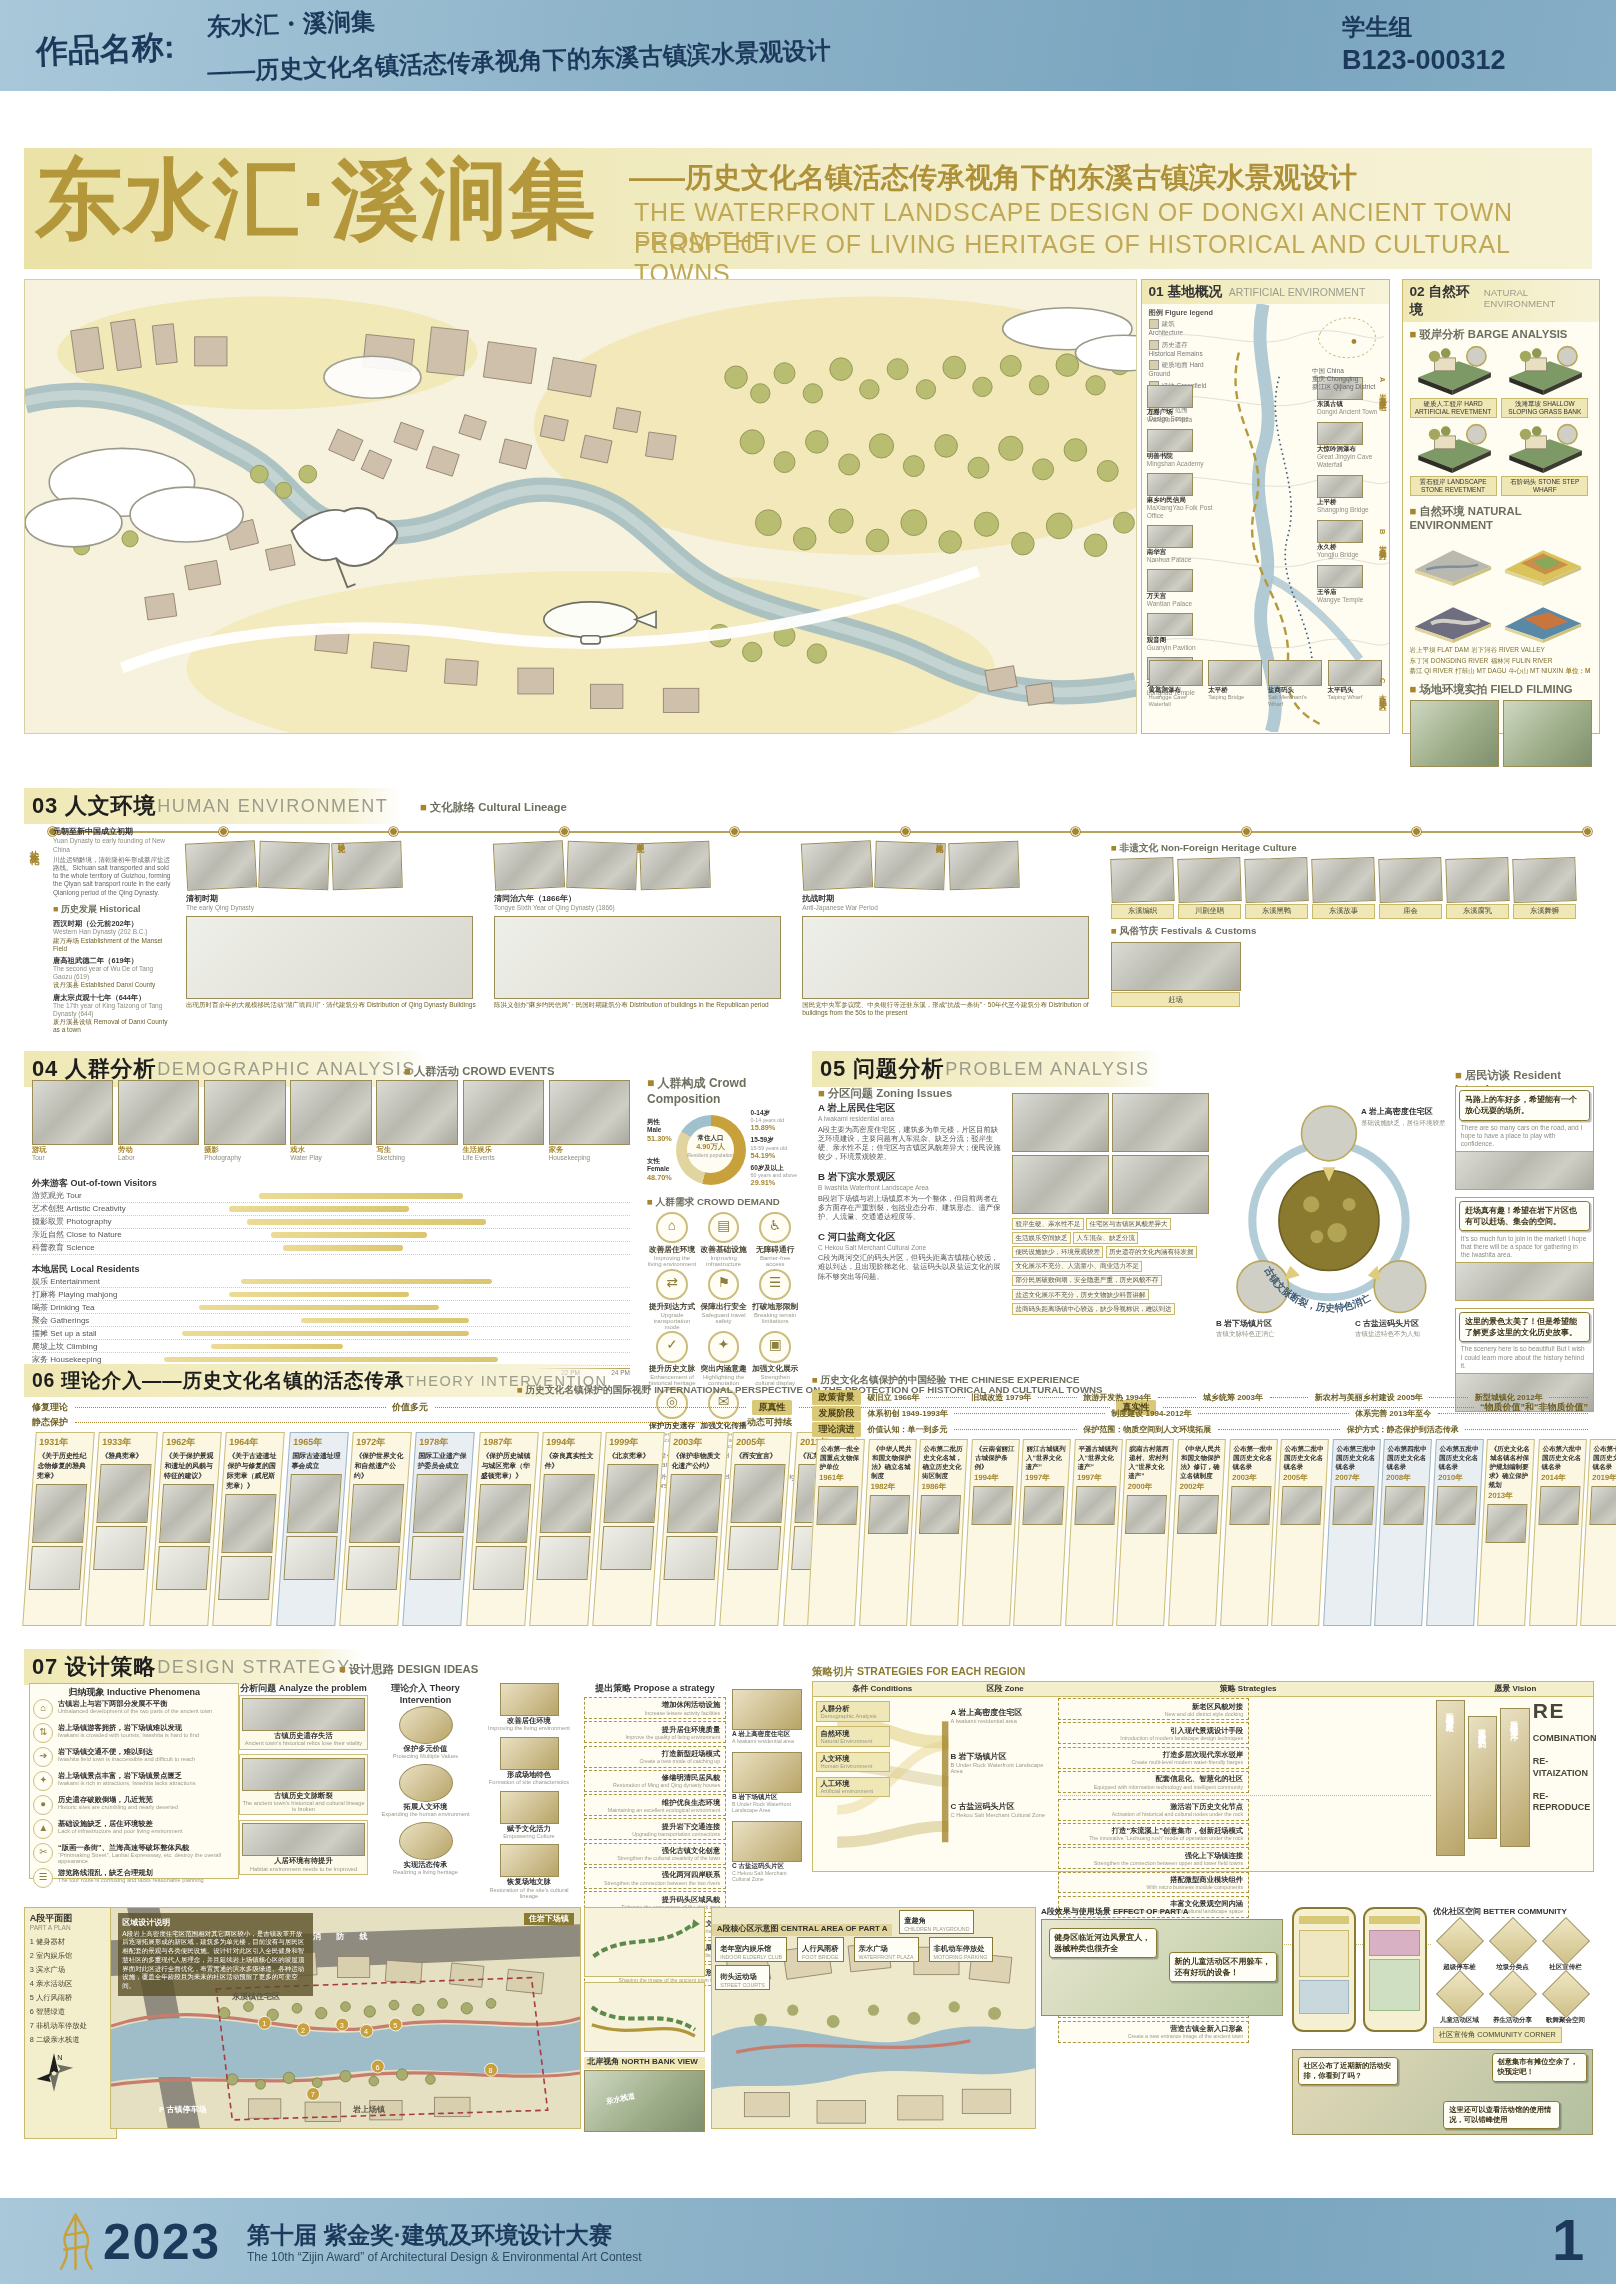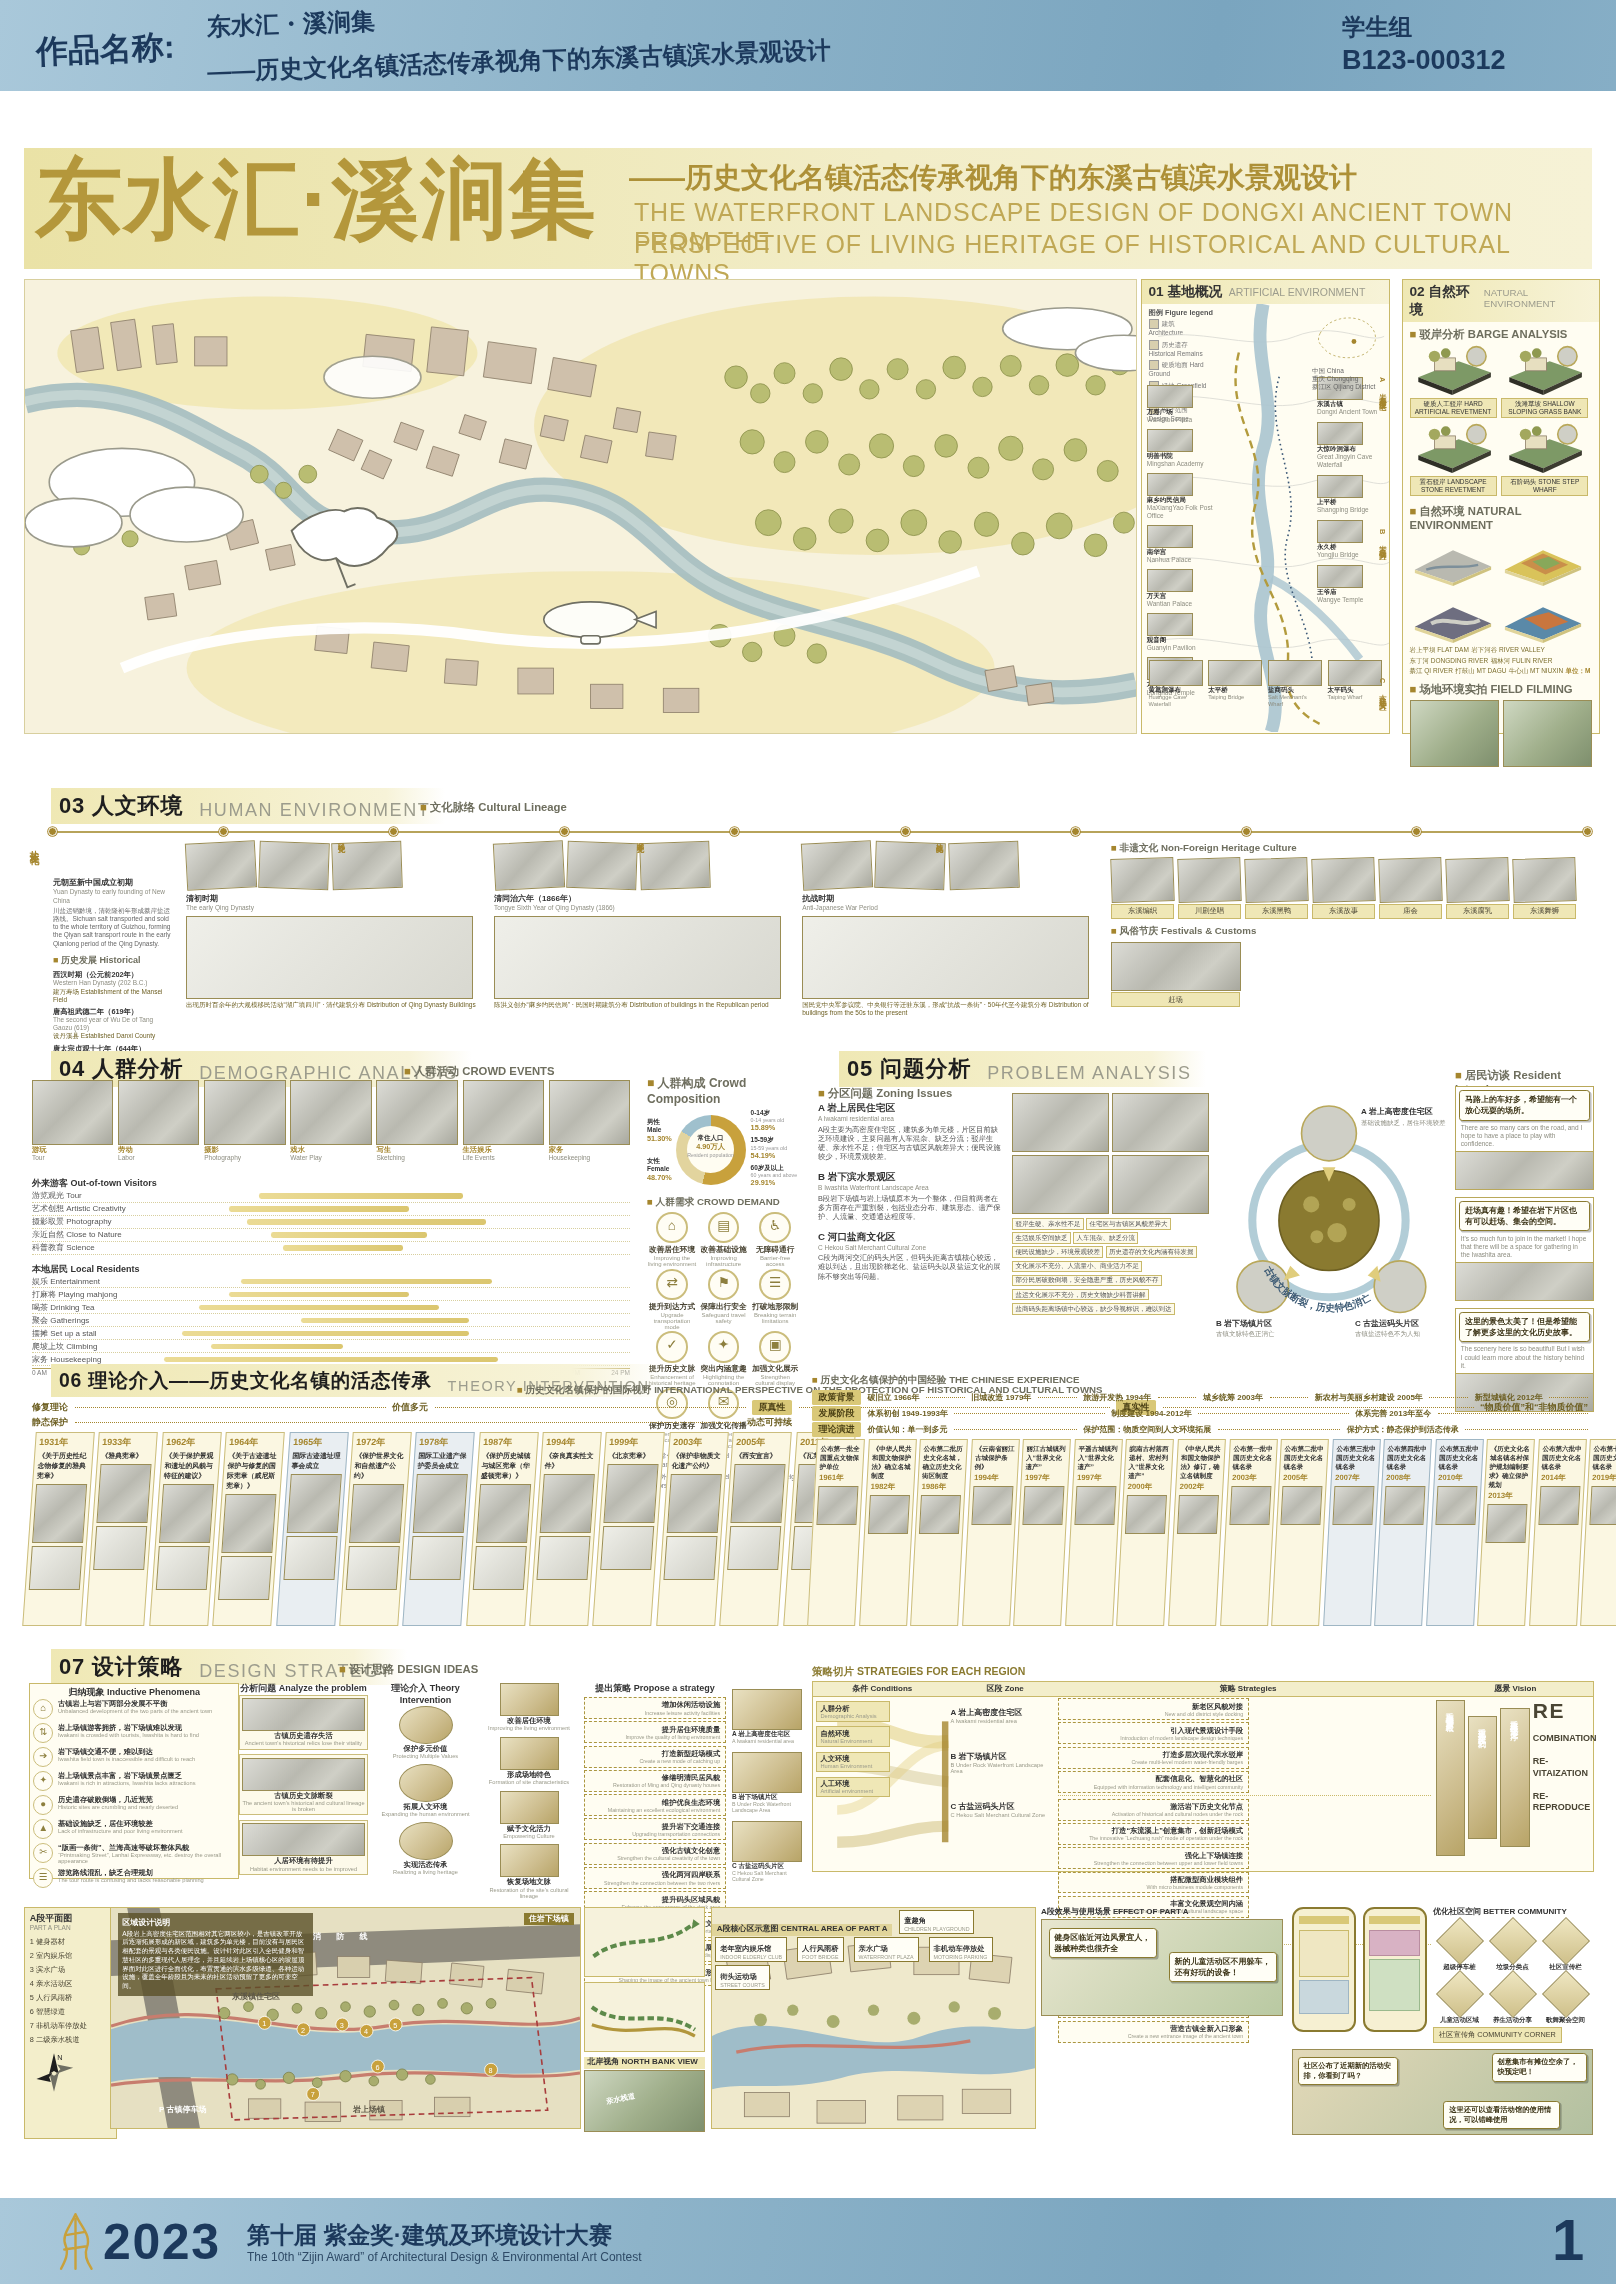--- a/index.html
+++ b/index.html
@@ -8,22 +8,22 @@
   .b{font-weight:bold}
   .t8{font-size:6.5px;line-height:1.25}.t9{font-size:7.3px;line-height:1.25}.t10{font-size:8px;line-height:1.3}
   .t11{font-size:9px;line-height:1.3}.t12{font-size:9.7px}
   .gray{color:#8d8d80}.gold{color:#a5862e}.navy{color:#1c395c}.wh{color:#fff}
   .vtext{writing-mode:vertical-rl;letter-spacing:1.6px}
   
   .blueband{background:linear-gradient(100deg,#a9c8da 0%,#8db3c9 40%,#7aa5bf 75%,#86aec6 100%)}
   
   .goldband{background:linear-gradient(90deg,#eae2a6 0%,#f2edc8 55%,#f6f2d6 100%)}
   
-  .secband{position:absolute;display:flex;align-items:flex-end;gap:16px;padding:3.2px 14.5px 3.2px 8px;
-    background:linear-gradient(90deg,#efe8b4 0%,#f7f3d8 85%,rgba(247,243,216,0));margin-left:27px;}
+  .secband{position:absolute;display:flex;align-items:center;gap:1px;padding:3.2px 14.5px 3.2px 8px;
+    background:linear-gradient(90deg,#efe8b4 0%,#f7f3d8 85%,rgba(247,243,216,0));}
   .secband .n{font-size:22px;font-weight:bold;color:#1e1e1e;letter-spacing:0.8px}
   .secband .e{font-size:18px;color:#9c9c8d;letter-spacing:1.6px}
   .sub{font-size:11.3px;font-weight:bold;color:#6e6e5e}
   .sub:before{content:"■ ";color:#a5862e}
   .panel{background:#fffdf2;border:0.8px solid #c9b96a}
   .ph{background:linear-gradient(135deg,#dcdcd6 0%,#b9b9b0 45%,#cfcfc6 70%,#a8a89e 100%);border:0.8px solid #9a8d55}
   .phs{background:linear-gradient(135deg,#e9e1c2 0%,#cdbd8e 60%,#b8a467 100%);border:0.8px solid #9a8d55}
   .phg{background:linear-gradient(135deg,#cfd8c2 0%,#9fae8a 55%,#7e8f6d 100%);border:0.8px solid #9a8d55}
   .frame{border:0.8px solid #c9b96a}
   .pill{border:0.8px dashed #ab9640;background:#fffdf2;padding:2.4px 4.8px;text-align:right}
@@ -494,21 +494,21 @@
       <div class="dot"></div>
       <div class="dot"></div>
       <div class="dot"></div>
       <div class="dot"></div>
       <div class="dot"></div>
       <div class="dot"></div>
   </div>
   <div class="abs" style="left:27.5px;top:842px;width:21px">
     <div class="vtext t12 b gold">盐运文化</div>
   </div>
-  <div class="abs" style="left:53px;top:878px;width:121px">
+  <div class="abs" style="left:53px;top:827px;width:121px">
     <div class="t10 b">元朝至新中国成立初期</div>
     <div class="t8 gray">Yuan Dynasty to early founding of New China</div>
     <div class="t8" style="color:#666;margin-top:2.4px">川盐运销黔境，清乾隆初年形成綦岸盐运路线。Sichuan salt transported and sold to the whole territory of Guizhou, forming the Qiyan salt transport route in the early Qianlong period of the Qing Dynasty.</div>
     <div class="sub" style="margin-top:6.5px;font-size:9px">历史发展 Historical</div>
 
       <div style="margin-top:3.2px">
         <div class="t9 b">西汉时期（公元前202年）</div>
         <div class="t8 gray">Western Han Dynasty (202 B.C.)</div>
         <div class="t8" style="color:#6d5f22">建万寿场 Establishment of the Mansei Field</div>
       </div>

